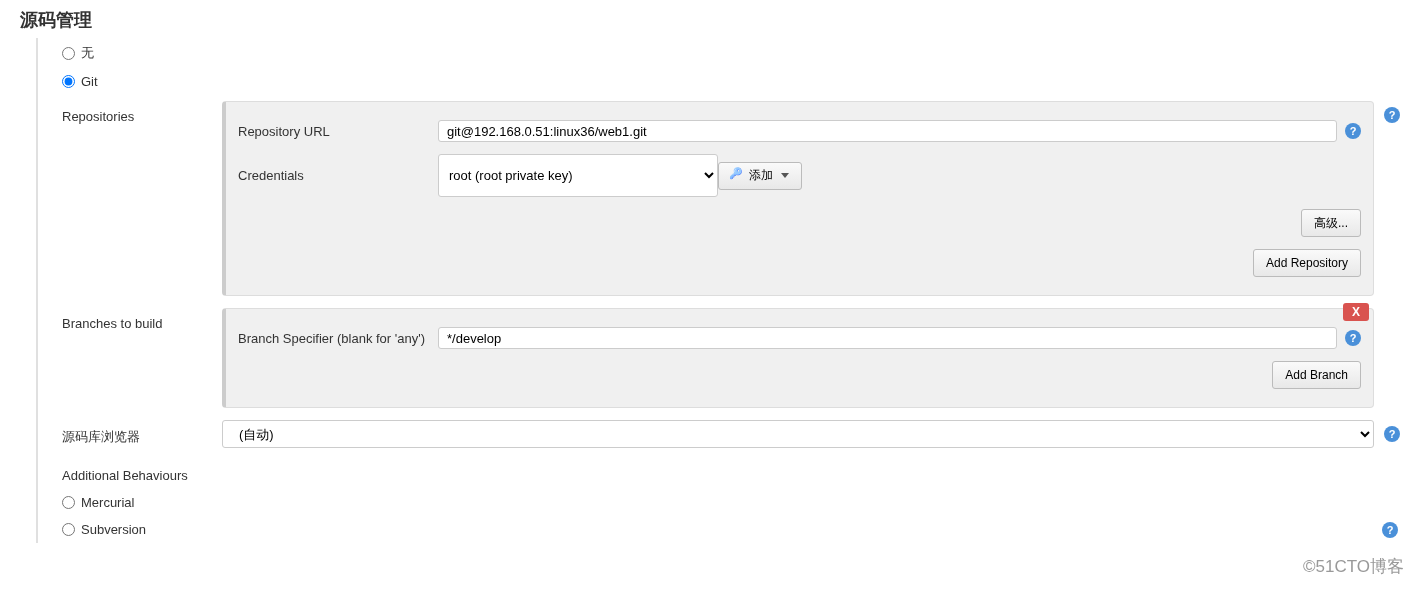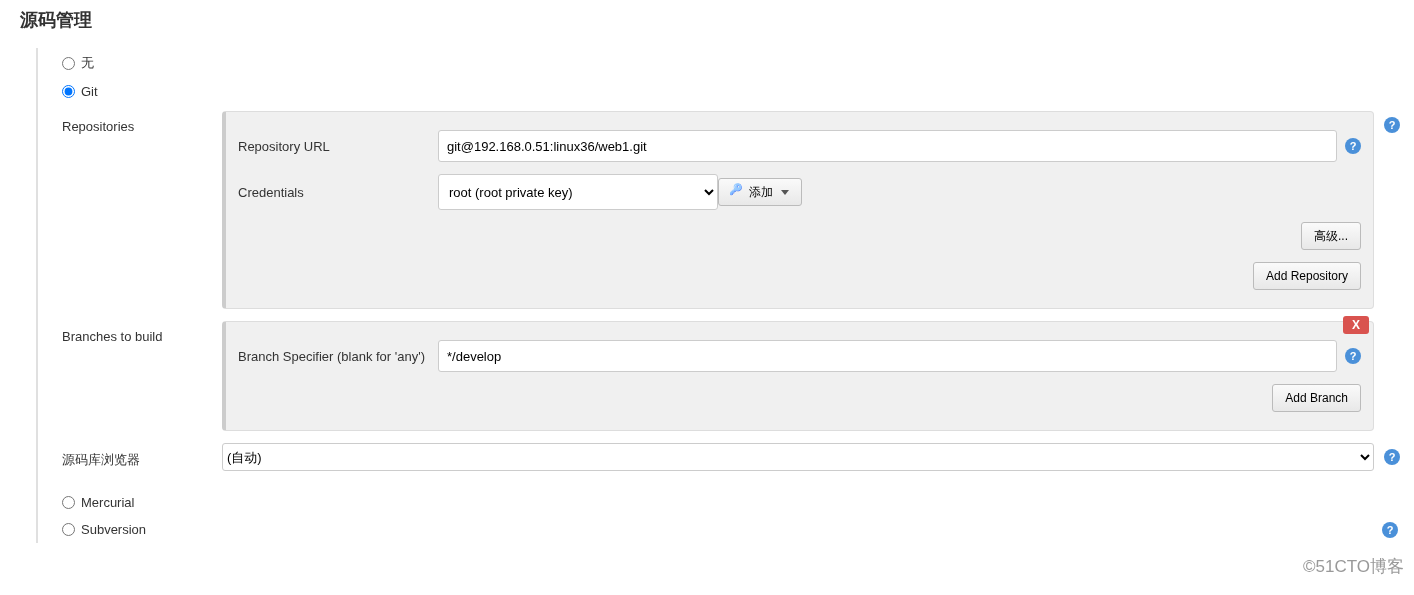--- a/index.html
+++ b/index.html
@@ -8,21 +8,21 @@
       font-size: 13px;
       color: #333;
       background: #fff;
       padding: 8px 12px;
       width: 1414px;
     }
     .section-title {
       font-size: 18px;
       font-weight: bold;
       color: #333;
-      margin-bottom: 16px;
+      margin-bottom: 6px;
       padding-left: 8px;
     }
     .radio-row {
       padding: 6px 0 6px 24px;
       display: flex;
       align-items: center;
       gap: 6px;
     }
     .radio-row input[type=radio] { cursor: pointer; }
     .radio-row label { cursor: default; font-size: 13px; }
@@ -65,40 +65,40 @@
     }
     .panel-label {
       width: 200px;
       flex-shrink: 0;
       font-size: 13px;
       color: #333;
       text-align: left;
     }
     .text-input {
       flex: 1;
-      height: 32px;
+      height: 22px;
       padding: 4px 8px;
       border: 1px solid #ccc;
       border-radius: 3px;
       font-size: 13px;
       background: #fff;
     }
     .select-input {
-      height: 36px;
+      height: 43px;
       padding: 2px 6px;
       border: 1px solid #ccc;
       border-radius: 3px;
       font-size: 13px;
       background: #fff;
       min-width: 280px;
     }
     .wide-select {
       flex: 1;
       height: 28px;
-      padding: 2px 0;
+      padding: 2px 12px;
       border: 1px solid #ccc;
       border-radius: 3px;
       font-size: 13px;
       background: #fff;
     }
     .btn {
       height: 28px;
       padding: 4px 12px;
       border: 1px solid #bbb;
       border-radius: 3px;
@@ -258,20 +258,21 @@
         <select class="wide-select">
           <option>(自动)</option>
         </select>
         <div class="help-col">
             <span class="help-icon">?</span>
           </div>
       </div>
     </div>
 
     <div class="config-row">
+      <div class="config-label">Additional Behaviours</div>
     </div>
 
   </div>
 
   <div class="radio-row">
     <input type="radio" name="scm" style="">
     <label>Mercurial</label>
   </div>
 
   <div class="radio-row" style="position:relative;">

